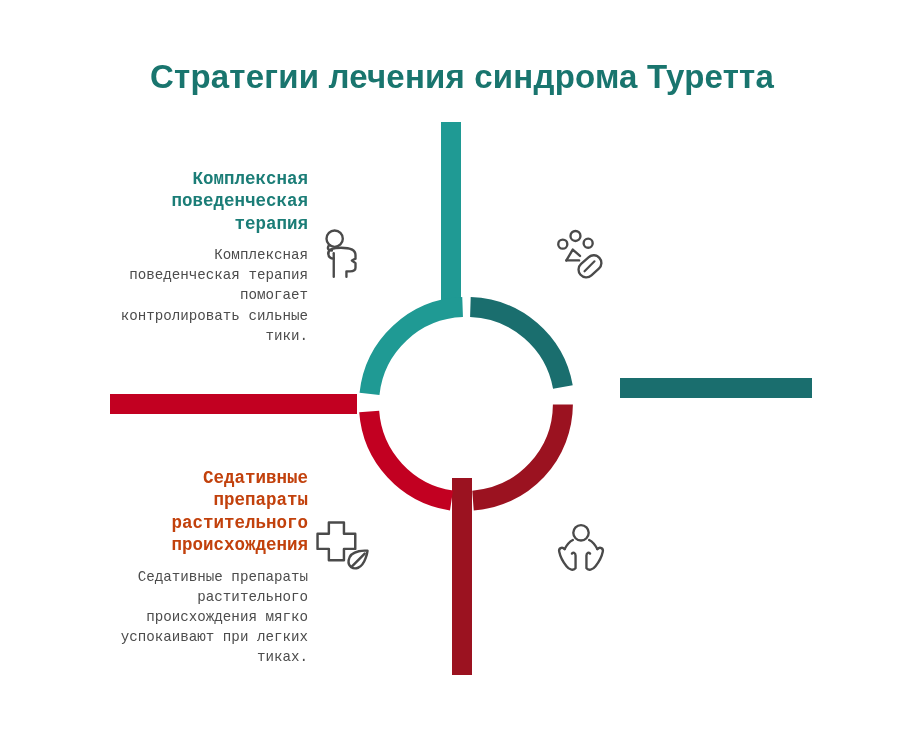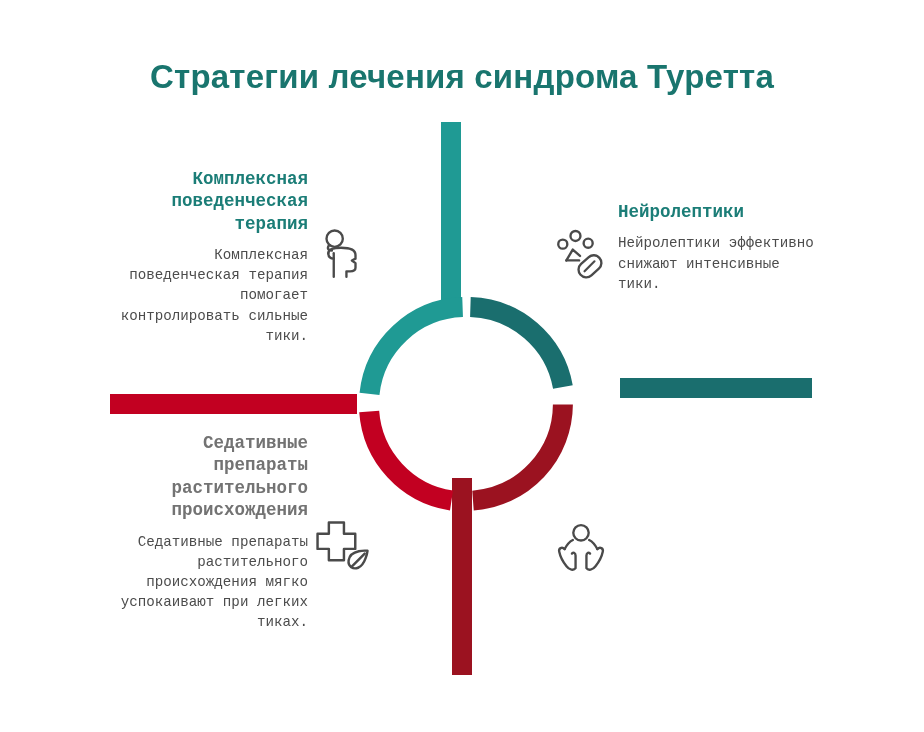--- a/index.html
+++ b/index.html
@@ -56,21 +56,21 @@
     line-height: 1.28;
     margin: 0 0 10px 0;
   }
   .quad-body {
     font-size: 14.2px;
     line-height: 1.42;
     color: #4c4c4c;
     margin: 0;
   }
   .teal .quad-head { color: #1b7d77; }
-  .red  .quad-head { color: #737373; }
+  .red  .quad-head { color: #c2410c; margin-top: 35px; }
 
   .align-right { text-align: right; }
   .align-left  { text-align: left; }
 
   
   #quad-tl { left: 120px;  top: 168px; width: 188px; }
   #quad-tr { left: 618px;  top: 201px; width: 200px; }
   #quad-bl { left: 112px;  top: 432px; width: 196px; }
   #quad-br { left: 618px;  top: 486px; width: 220px; }
 
@@ -120,24 +120,20 @@
   <div class="icon" id="icon-tl">
     <svg viewBox="0 0 64 64" fill="none" stroke="currentColor" stroke-width="2.6" stroke-linecap="round" stroke-linejoin="round">
       <circle cx="25" cy="14" r="9"></circle>
       <path d="M19 21 C16 25 18 27 22 27"></path>
       <path d="M18 30 C18 26 24 24 32 24 C42 24 48 27 48 32 L48 36 L44 38 L48 41 L48 46 C48 49 45 50 42 50 L38 50 L38 56"></path>
       <path d="M24 30 L24 56"></path>
       <path d="M18 30 C18 34 20 36 24 36"></path>
     </svg>
   </div>
 
-  <div class="quad teal align-left" id="quad-tr">
-    <p class="quad-head">Нейролептики</p>
-    <p class="quad-body">Нейролептики эффективно снижают интенсивные тики.</p>
-  </div>
   <div class="icon" id="icon-tr">
     <svg viewBox="0 0 64 64" fill="none" stroke="currentColor" stroke-width="2.6" stroke-linecap="round" stroke-linejoin="round">
       <circle cx="13" cy="20" r="5"></circle>
       <circle cx="27" cy="11" r="5.5"></circle>
       <circle cx="41" cy="19" r="5"></circle>
       <path d="M17 38 L24 26 L32 33"></path>
       <path d="M17 38 L31 38"></path>
       <rect x="29" y="36" width="28" height="17" rx="8.5" transform="rotate(-42 43 44.5)"></rect>
       <path d="M37 50 L48 39" stroke-width="2.4"></path>
     </svg>

